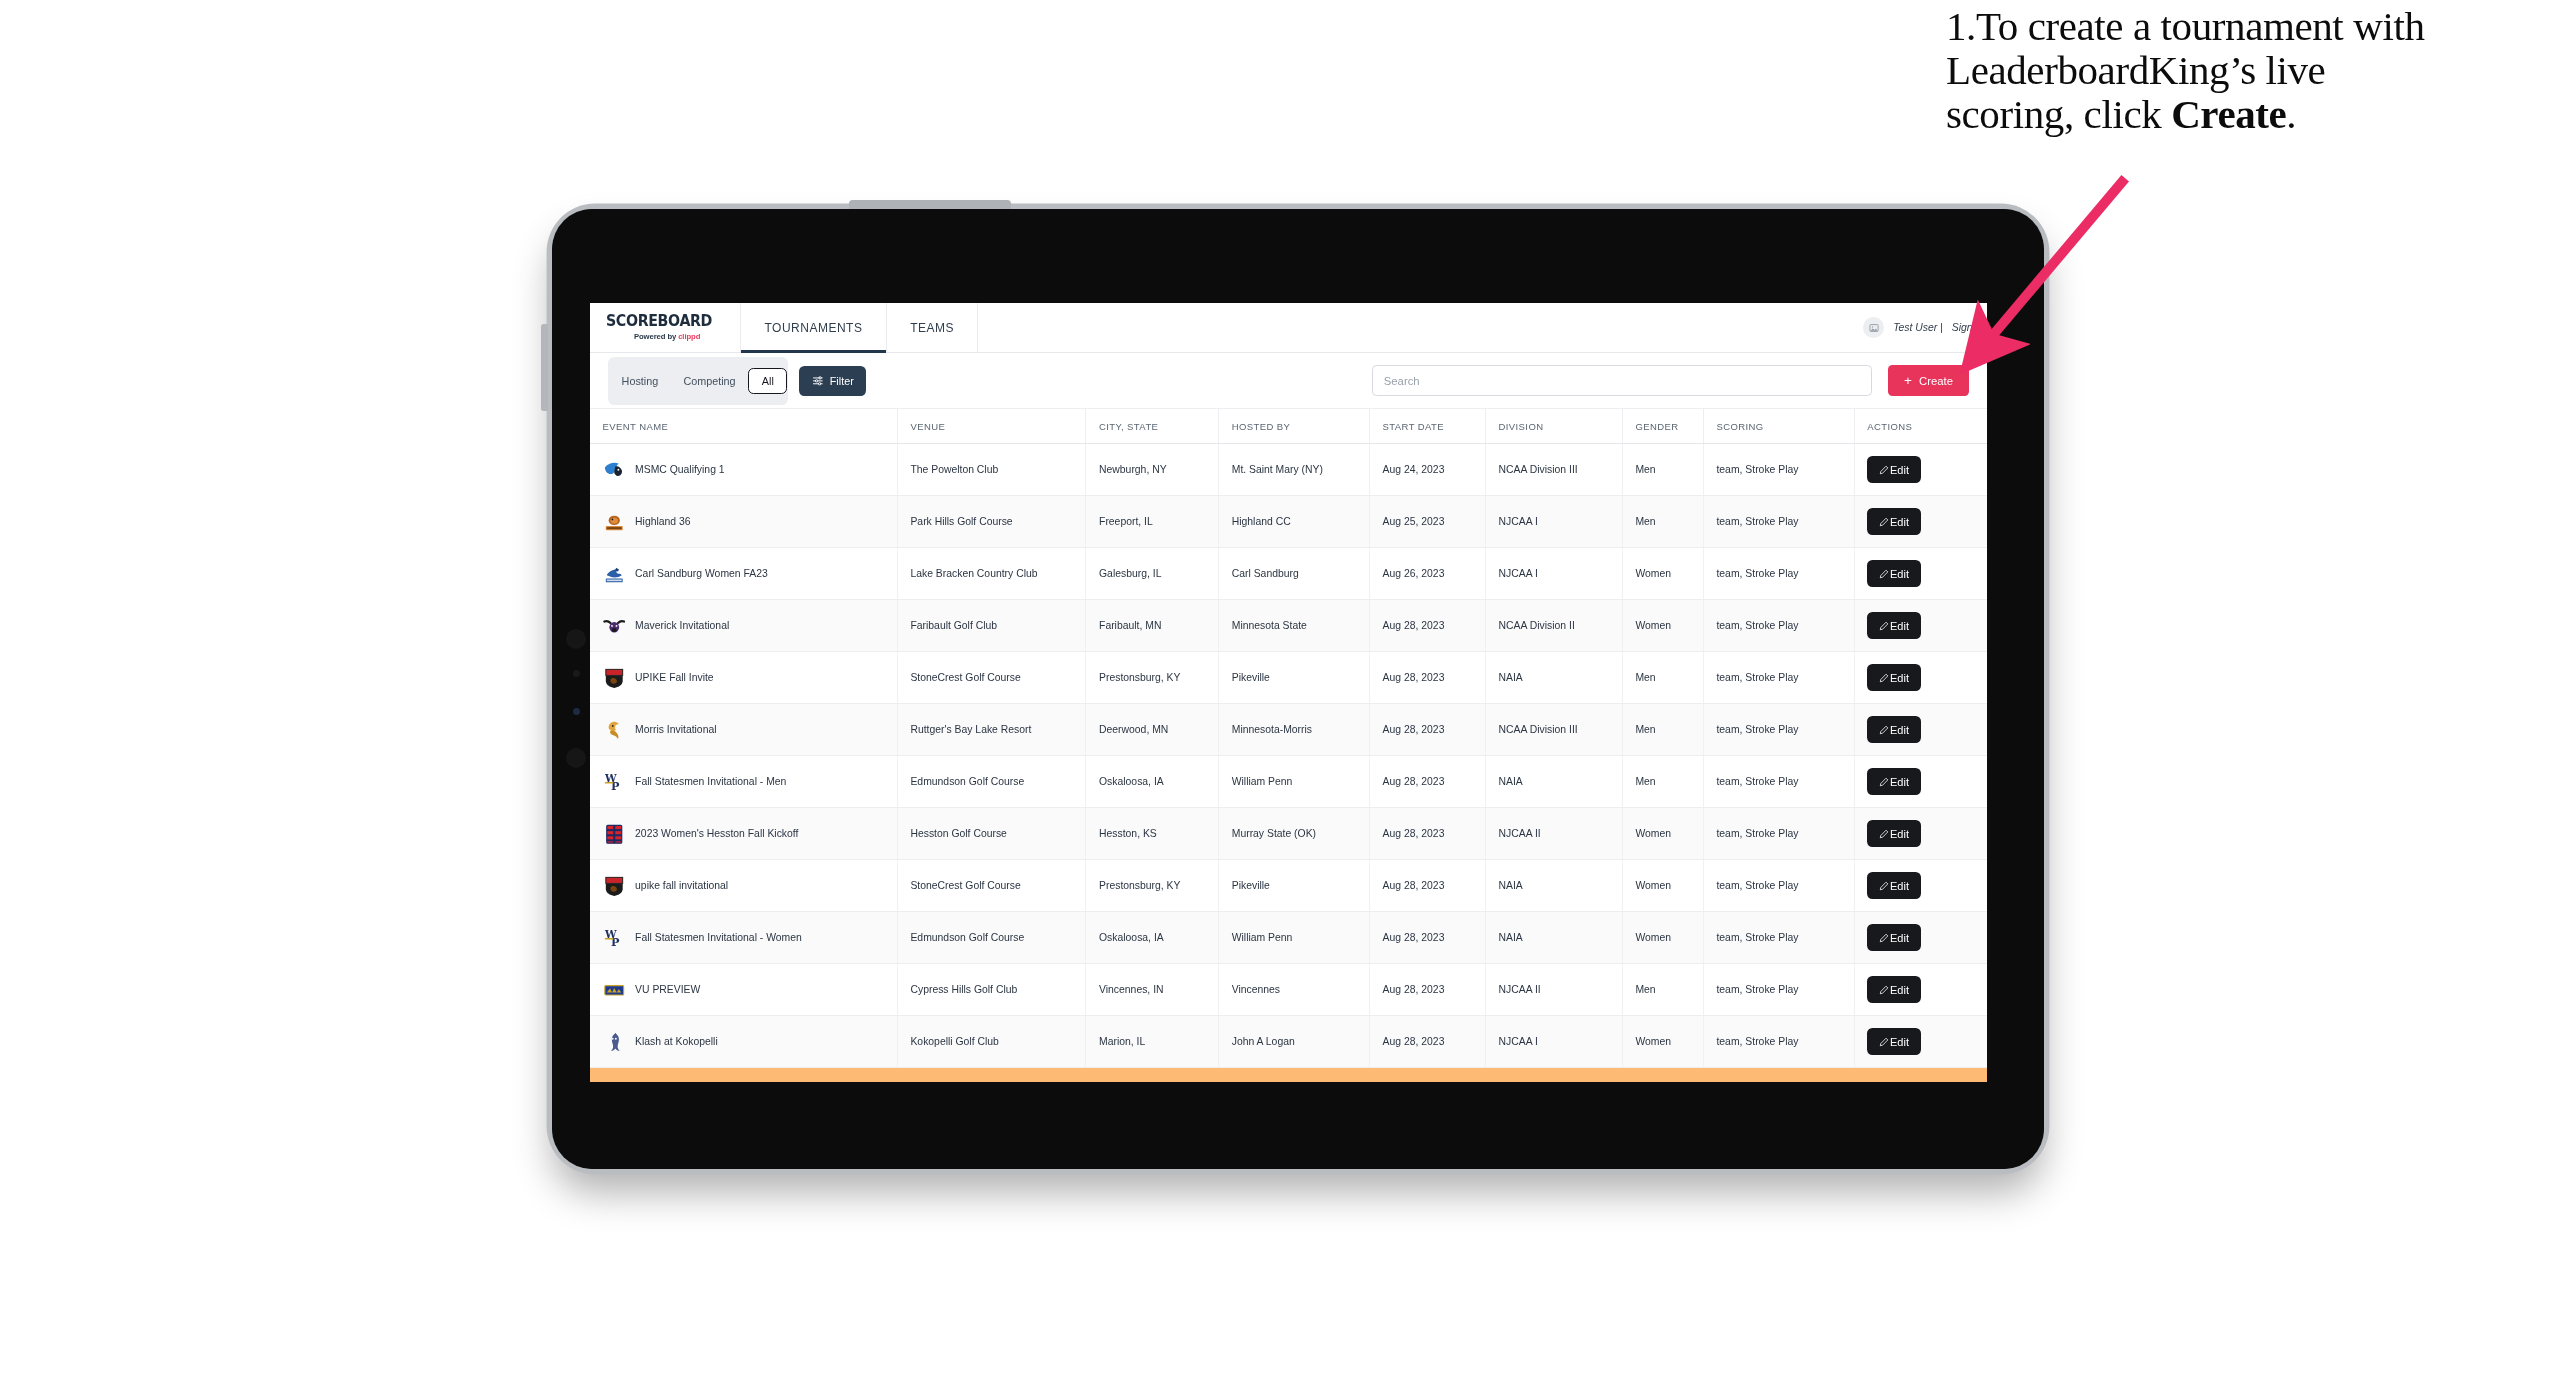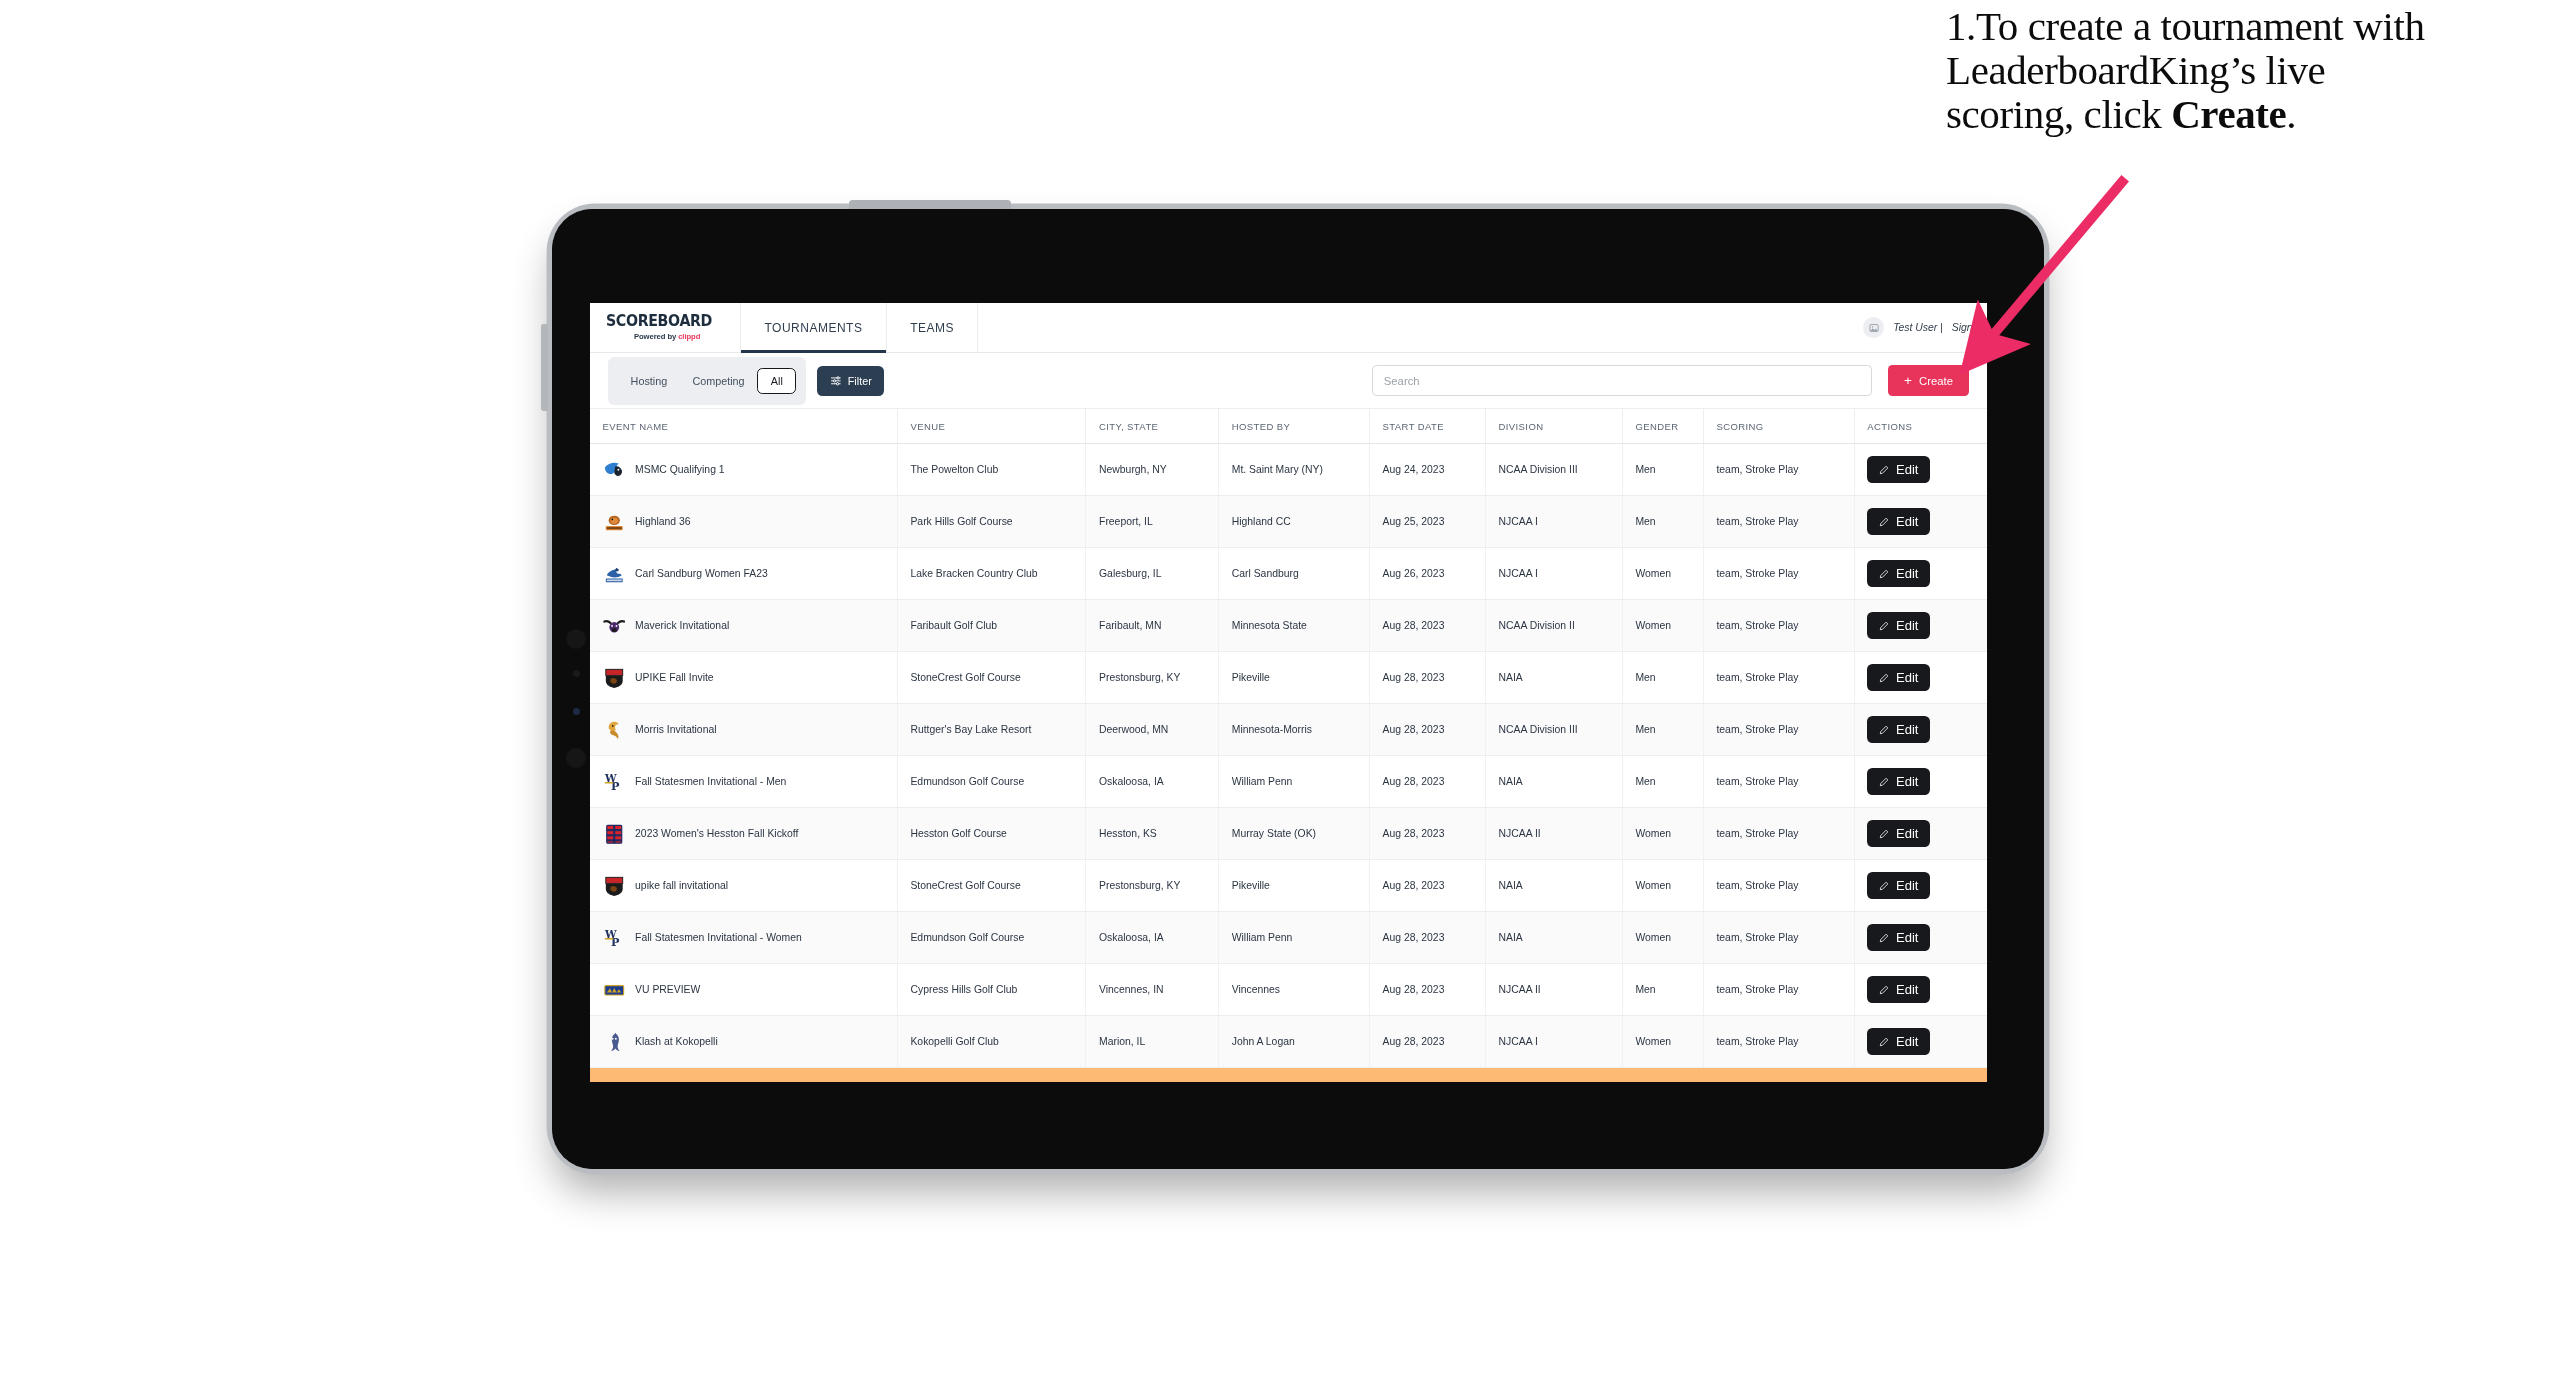--- a/index.html
+++ b/index.html
@@ -103,21 +103,21 @@
   .user-text { font-size: 10.4px; color:#313d4c; white-space:nowrap; }
   .signout { font-size:10.4px; color:#313d4c; }
 
   
   .toolbar {
     height: 56px; display:flex; align-items:center; padding: 0 18px;
     background:#fff; border-bottom:0.9px solid #edeef1;
   }
   .segmented {
     display:flex; align-items:center; background:#eceef1; border-radius:6.3px;
-    height: 48px; padding: 0 10px;
+    height: 48px; padding: 0 1px;
   }
   .seg {
     padding: 0 12.6px; height:26px; display:flex; align-items:center;
     font-size:10.8px; color:#44505f; cursor:pointer; border-radius:5.4px;
   }
   .seg.active {
     background:#ffffff; border:1.4px solid #15181c; color:#15181c;
     font-weight:500;
   }
   .filter-btn {
@@ -164,21 +164,21 @@
   .ev-cell { display:flex; align-items:center; gap:10px; }
   .logo {
     width: 22.5px; height:22.5px; flex:0 0 22.5px; border-radius:2.7px;
     display:block; overflow:hidden;
   }
   .logo svg { display:block; width:100%; height:100%; }
 
   .edit-btn {
     background:#17191c; color:#fff; border:none; border-radius:5.4px;
     height: 27px; padding: 0 11.7px; display:inline-flex; align-items:center;
-    gap:7px; font-size:13px; cursor:pointer;
+    gap:1px; font-size:11px; cursor:pointer;
     font-family:"Liberation Sans", sans-serif;
   }
   .edit-btn svg { display:block; }
 
   
   col.c-event   { width: 22.0%; }
   col.c-venue   { width: 13.5%; }
   col.c-city    { width:  9.5%; }
   col.c-host    { width: 10.8%; }
   col.c-date    { width:  8.3%; }

